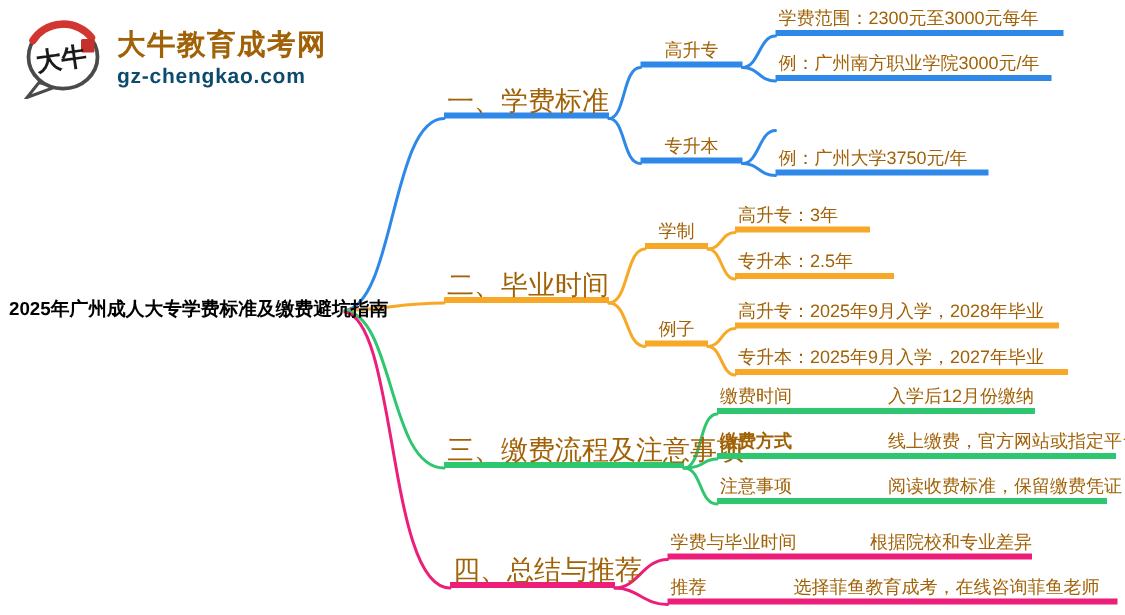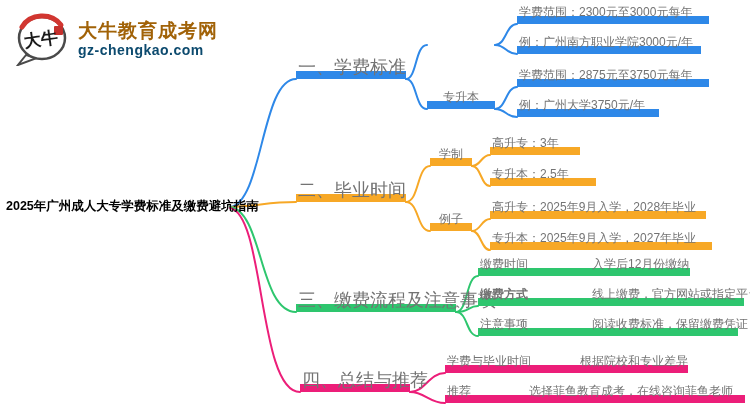--- a/index.html
+++ b/index.html
@@ -7,22 +7,22 @@
     position:relative;width:750px;height:410px;background:#fff;overflow:hidden;
     font-family:"Liberation Sans","DejaVu Sans",sans-serif;
   }
   svg.wires{position:absolute;left:0;top:0;pointer-events:none;}
   
   .logo{position:absolute;left:14px;top:12px;display:flex;align-items:center;gap:8px;}
   .logo-text .name{font-size:19px;font-weight:bold;color:#a16207;letter-spacing:1px;line-height:22px;}
   .logo-text .url{font-size:14px;font-weight:bold;color:#0c4a6e;letter-spacing:.5px;line-height:16px;}
   
   .node{
-    position:absolute;height:20px;line-height:17px;font-size:12px;color:#737373;
-    border-bottom:8px solid #22c55e;white-space:nowrap;box-sizing:border-box;padding:0 2px;
+    position:absolute;height:20px;line-height:17px;font-size:12px;color:#a16207;
+    border-bottom:4px solid #22c55e;white-space:nowrap;box-sizing:border-box;padding:0 2px;
   }
   .node.center{text-align:center;}
   .node.lbl{font-size:18px;}
   .node.row{display:flex;}
   .node.row .k{flex:0 0 auto;}
   .node.row .v{flex:0 0 auto;}
   .blue{border-color:#2e88e8;}
   .orange{border-color:#f7a826;}
   .green{border-color:#2ec66e;}
   .pink{border-color:#ec1e79;}
@@ -78,24 +78,24 @@
     </svg>
     <div class="logo-text">
       <div class="name">大牛教育成考网</div>
       <div class="url">gz-chengkao.com</div>
     </div>
   </div>
 
   <div class="root-title">2025年广州成人大专学费标准及缴费避坑指南</div>
 
   <div class="node lbl center blue" style="left:296px;top:59px;width:110px;">一、学费标准</div>
+  <div class="node center blue" style="left:427px;top:25px;width:68px;">高升专</div>
   <div class="node blue" style="left:517px;top:4px;width:192px;">学费范围：2300元至3000元每年</div>
   <div class="node blue" style="left:517px;top:34px;width:184px;">例：广州南方职业学院3000元/年</div>
   <div class="node center blue" style="left:427px;top:89px;width:68px;">专升本</div>
-  <div class="node blue" style="left:517px;top:67px;width:192px;">学费范围：2875元至3750元每年</div>
   <div class="node blue" style="left:517px;top:97px;width:142px;">例：广州大学3750元/年</div>
 
   <div class="node lbl center orange" style="left:296px;top:182px;width:110px;">二、毕业时间</div>
   <div class="node center orange" style="left:430px;top:146px;width:42px;">学制</div>
   <div class="node orange" style="left:490px;top:135px;width:90px;">高升专：3年</div>
   <div class="node orange" style="left:490px;top:166px;width:106px;">专升本：2.5年</div>
   <div class="node center orange" style="left:430px;top:211px;width:42px;">例子</div>
   <div class="node orange" style="left:490px;top:199px;width:216px;">高升专：2025年9月入学，2028年毕业</div>
   <div class="node orange" style="left:490px;top:230px;width:222px;">专升本：2025年9月入学，2027年毕业</div>
 

